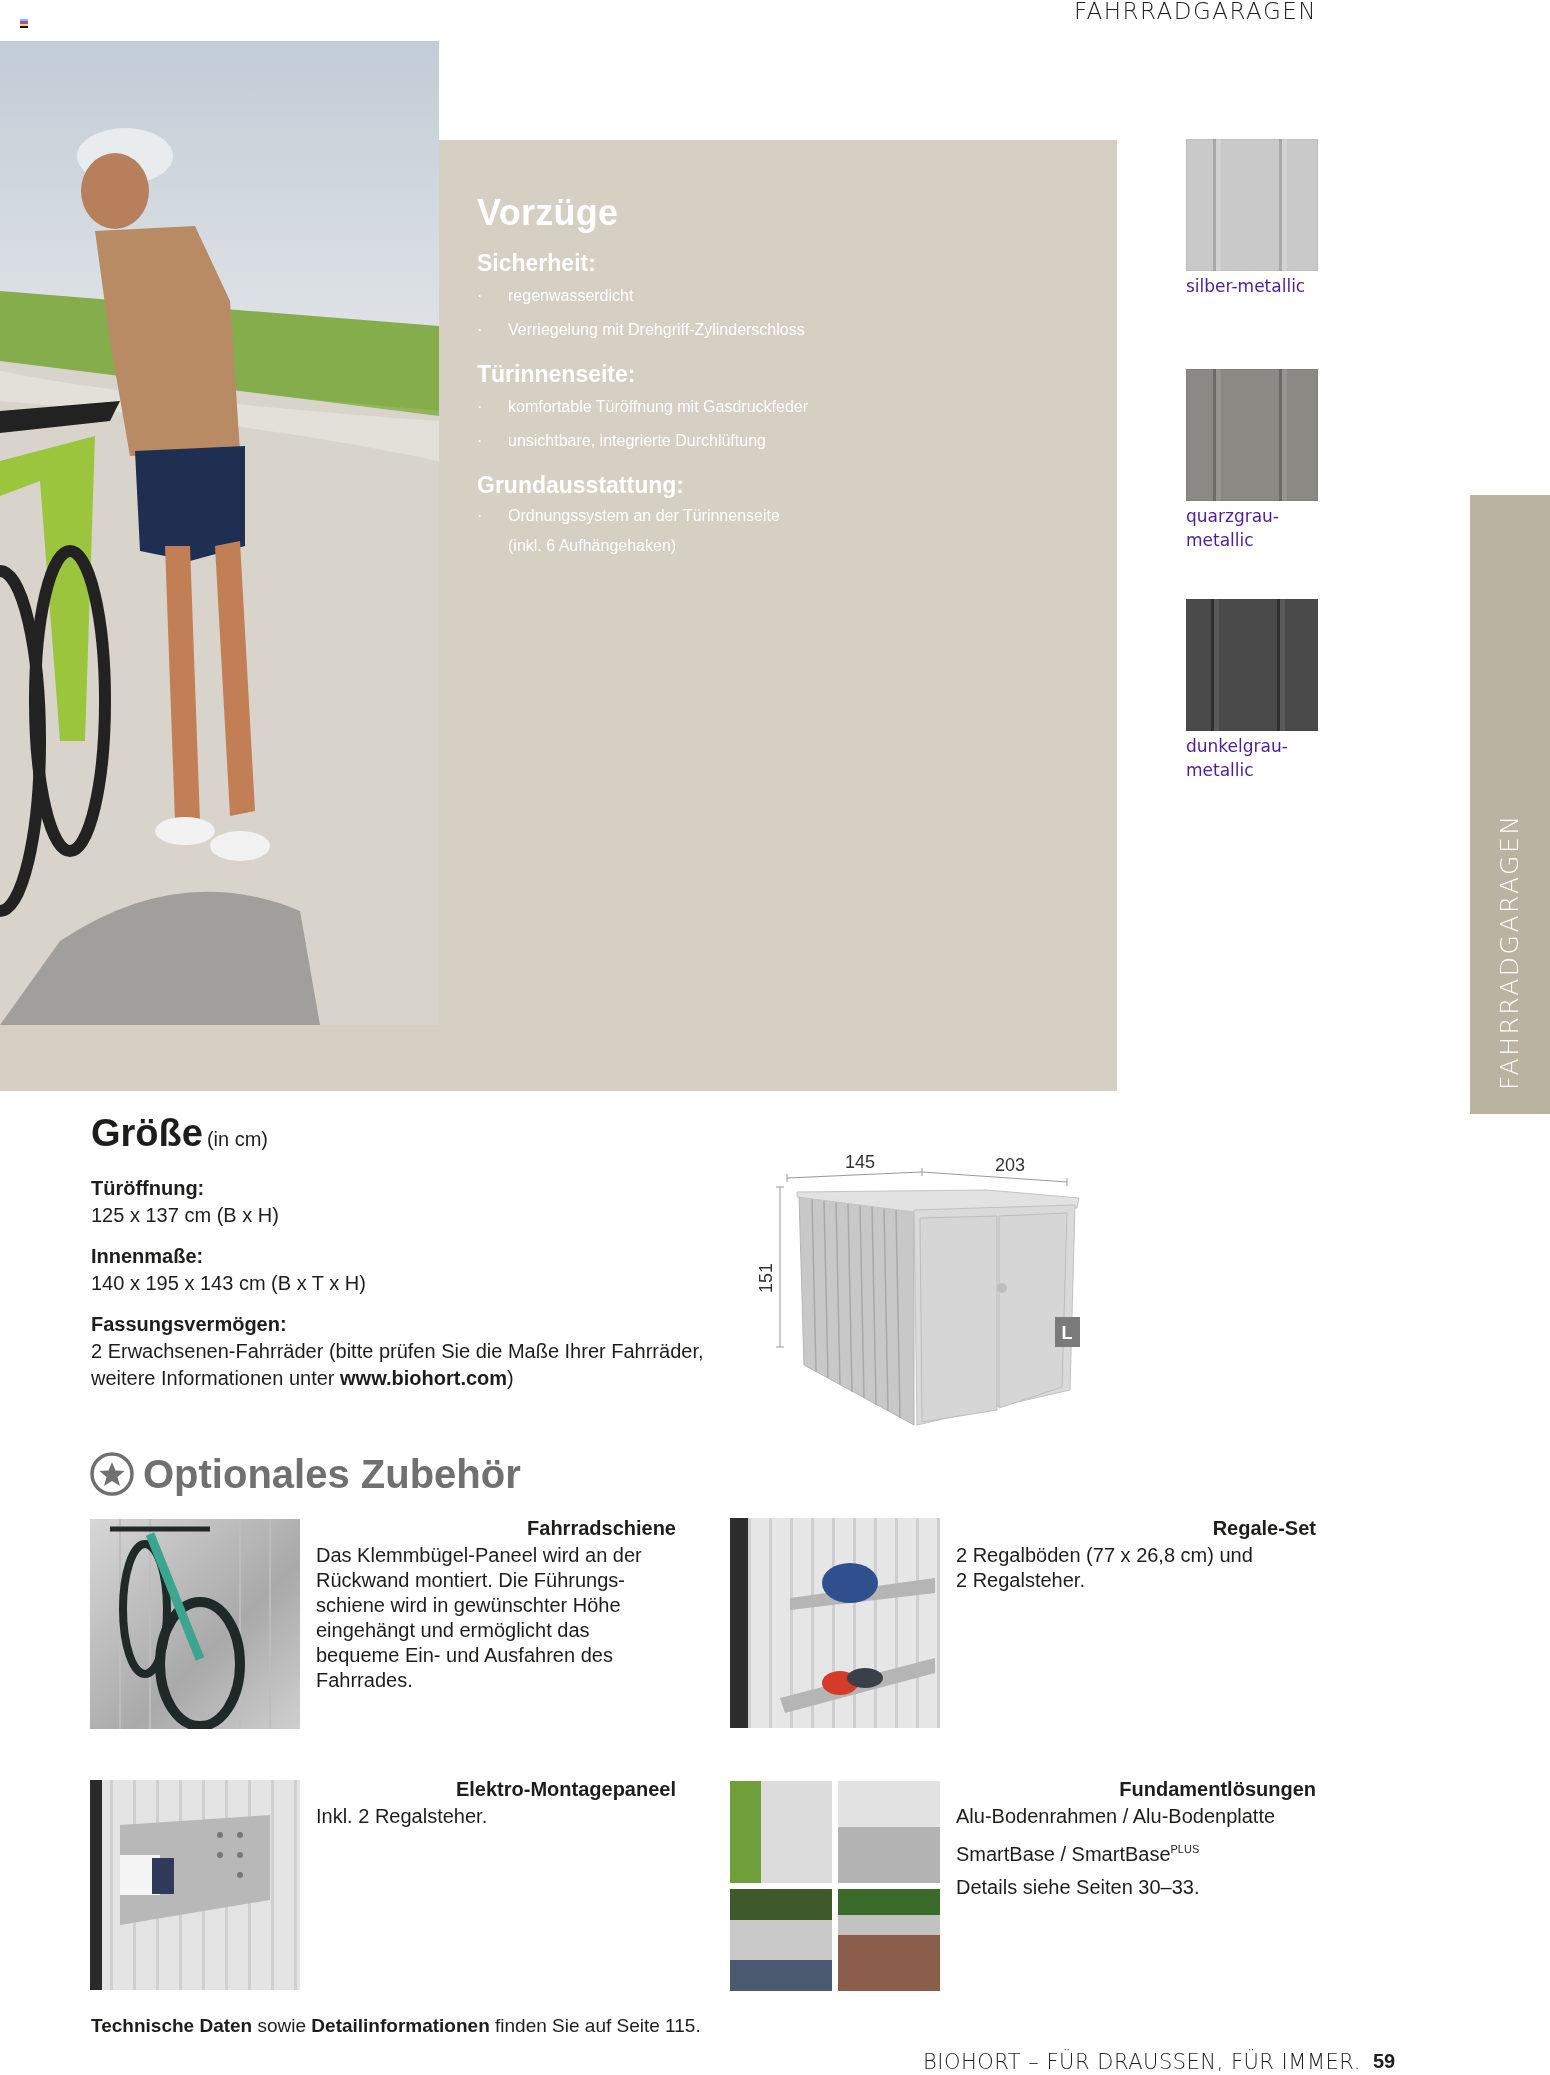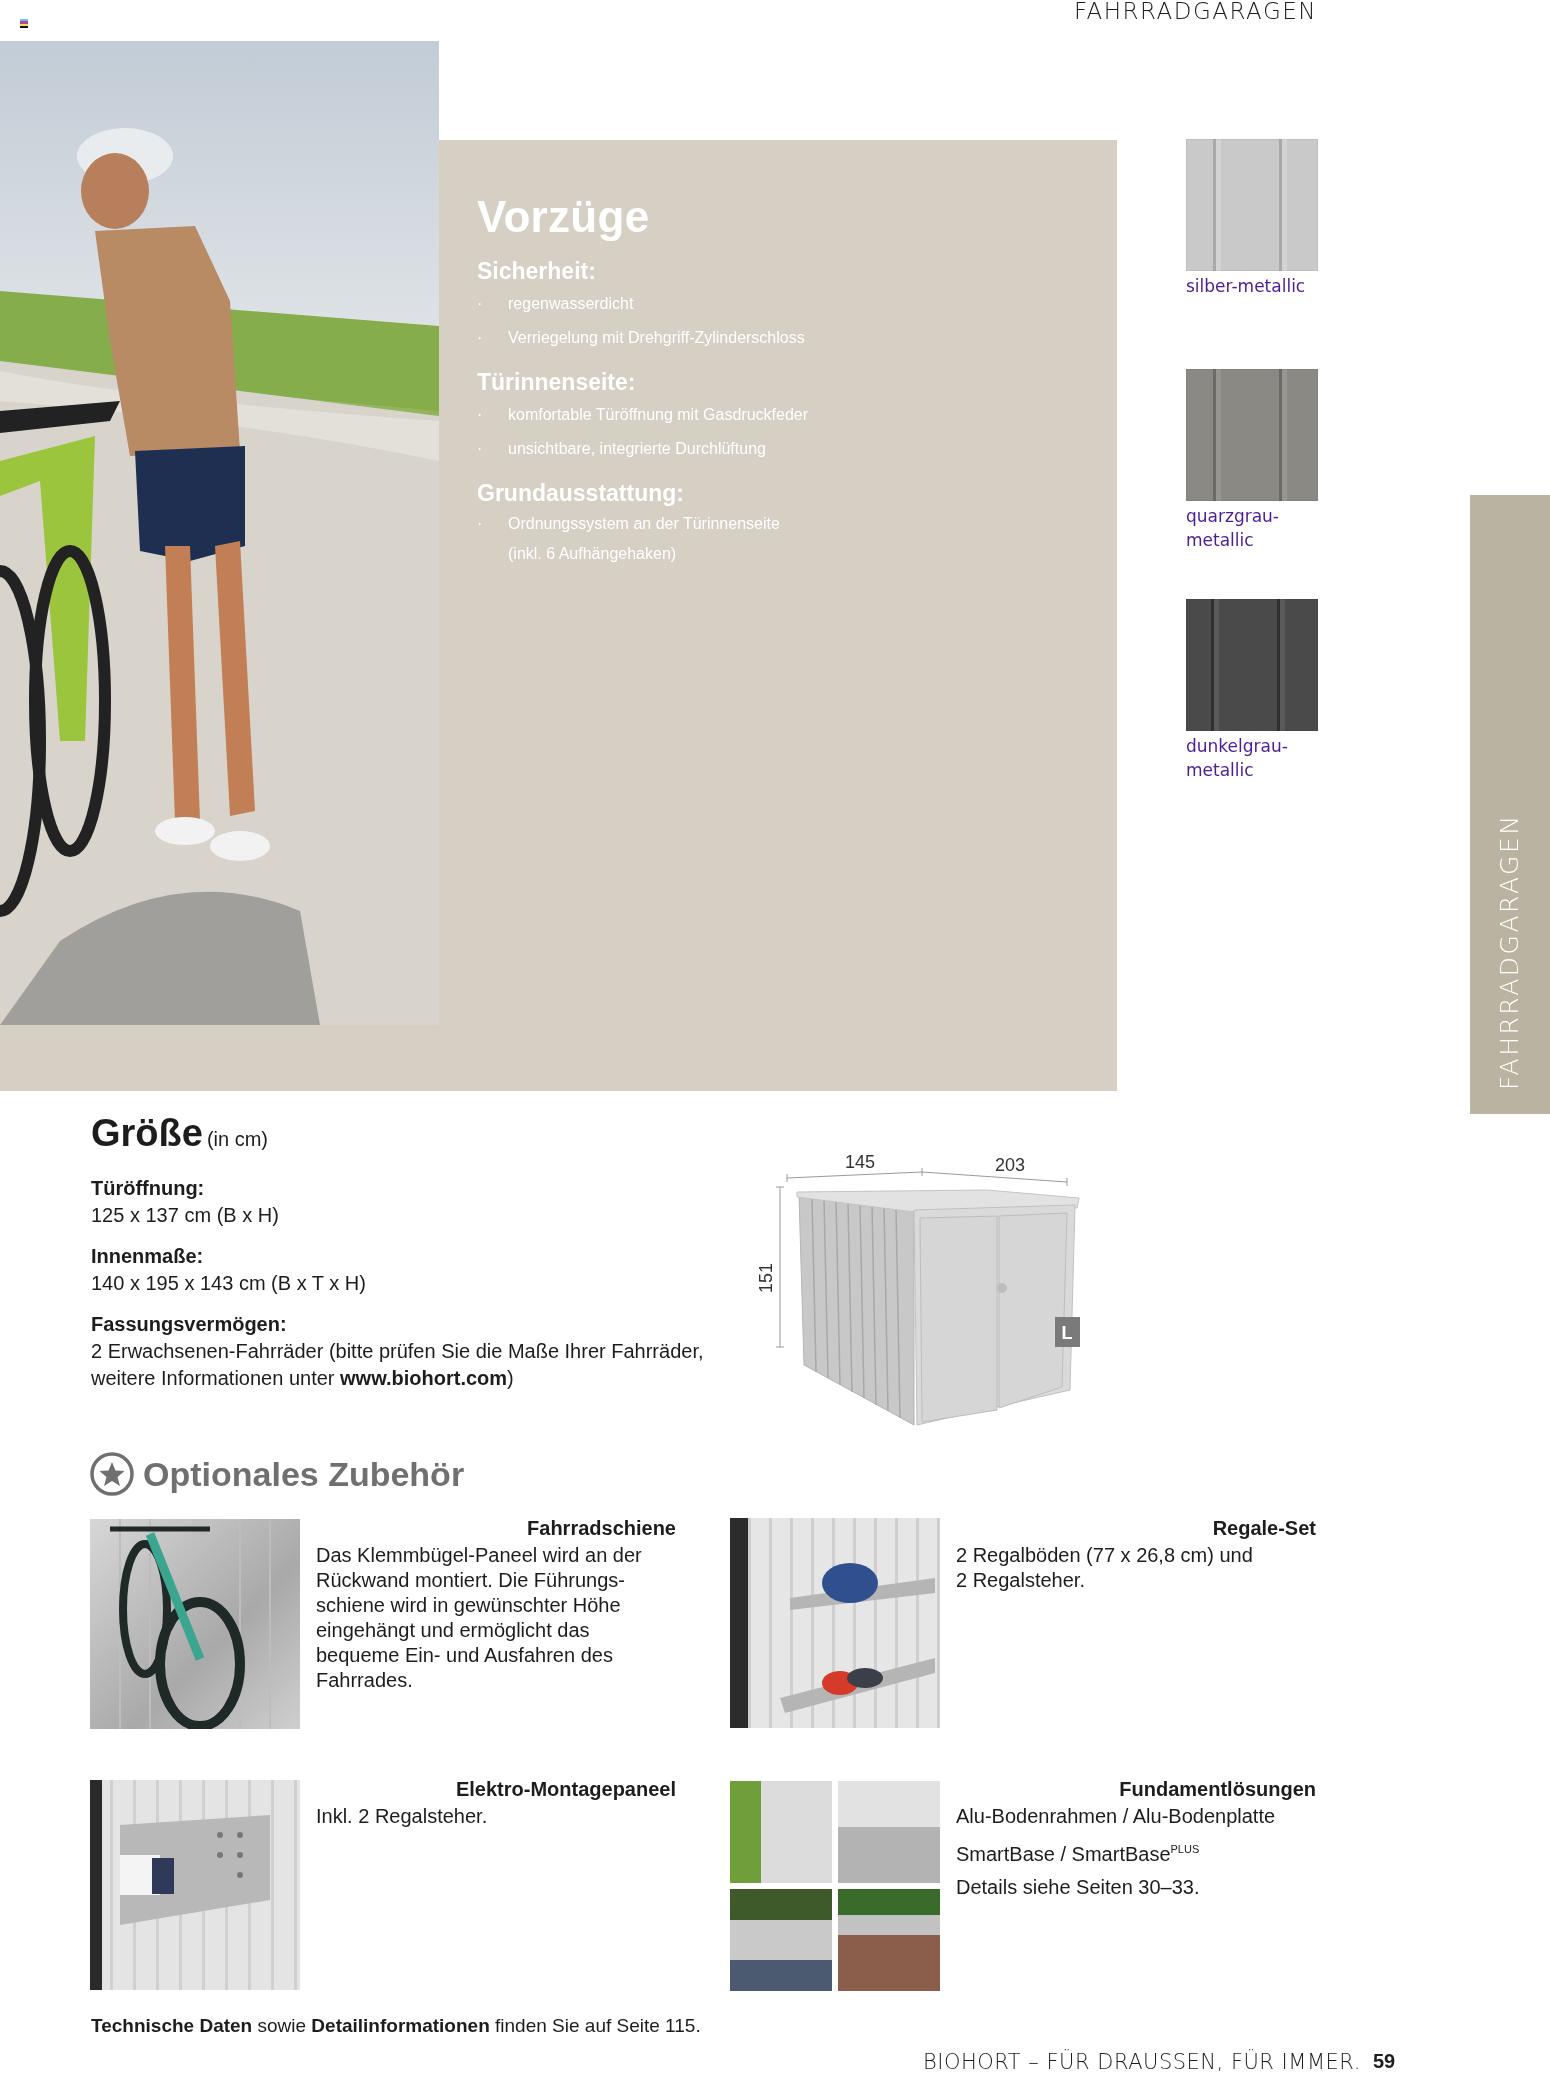--- a/index.html
+++ b/index.html
@@ -16,21 +16,21 @@
 
   
   .beige-panel { left: 0; top: 140px; width: 1117px; height: 951px; background: #d5cfc4; }
 
   
   .hero-photo { left: 0; top: 41px; width: 439px; height: 984px; overflow: hidden;
     background: linear-gradient(180deg, #c5cdd6 0%, #d7dde3 20%, #cfd6dc 33%, #98b861 36%, #7fa647 44%, #d9d6cf 48%, #dcd8d0 70%, #c9c5be 100%); }
   .hero-photo svg { width: 100%; height: 100%; display: block; }
 
   .vorzuege { left: 477px; top: 192px; width: 600px; color: #ffffff; }
-  .vorzuege h2 { font-size: 44px; font-weight: bold; margin-bottom: 16px; letter-spacing: 0.3px; }
+  .vorzuege h2 { font-size: 36px; font-weight: bold; margin-bottom: 16px; letter-spacing: 0.3px; }
   .vorzuege h3 { font-size: 23px; font-weight: bold; margin-top: 14px; margin-bottom: 2px; }
   .vorzuege ul { list-style: none; }
   .vorzuege li { font-size: 16px; line-height: 34px; position: relative; padding-left: 31px; font-weight: 300; }
   .vorzuege li::before { content: "·"; position: absolute; left: 0; top: 0; }
   .vorzuege li .cont { display: block; }
 
   
   .swatch { left: 1186px; width: 132px; height: 132px; border: 1px solid rgba(0,0,0,0.05); }
   .swatch-label { left: 1186px; font-size: 17px; line-height: 24px; color: #4c1d95; font-family: "DejaVu Sans", sans-serif; }
 
@@ -45,21 +45,21 @@
   .spec-label { font-size: 20px; font-weight: bold; margin-top: 16px; }
   .spec-value { font-size: 20px; line-height: 27px; margin-top: 2px; }
   .spec-value b { font-weight: bold; }
 
   
   .shed { left: 742px; top: 1150px; width: 350px; height: 280px; }
 
   
   .acc-header { left: 89px; top: 1451px; display: flex; align-items: center; gap: 8px; }
   .acc-header .star-circle { width: 46px; height: 46px; }
-  .acc-header .title { font-size: 34px; font-weight: bold; color: #707070; }
+  .acc-header .title { font-size: 40px; font-weight: bold; color: #707070; }
 
   .acc-img { width: 210px; height: 210px; overflow: hidden; }
   .acc-text { width: 360px; }
   .acc-text .name { font-size: 20px; font-weight: bold; line-height: 26px; text-align: right; }
   .acc-text p { font-size: 20px; line-height: 25px; margin-top: 2px; }
   .acc-text p + p { margin-top: 8px; }
   .acc-text sup { font-size: 11px; vertical-align: 8px; }
 
   .footer-note { left: 91px; top: 2015px; font-size: 19px; }
   .footer-note b { font-weight: bold; }

